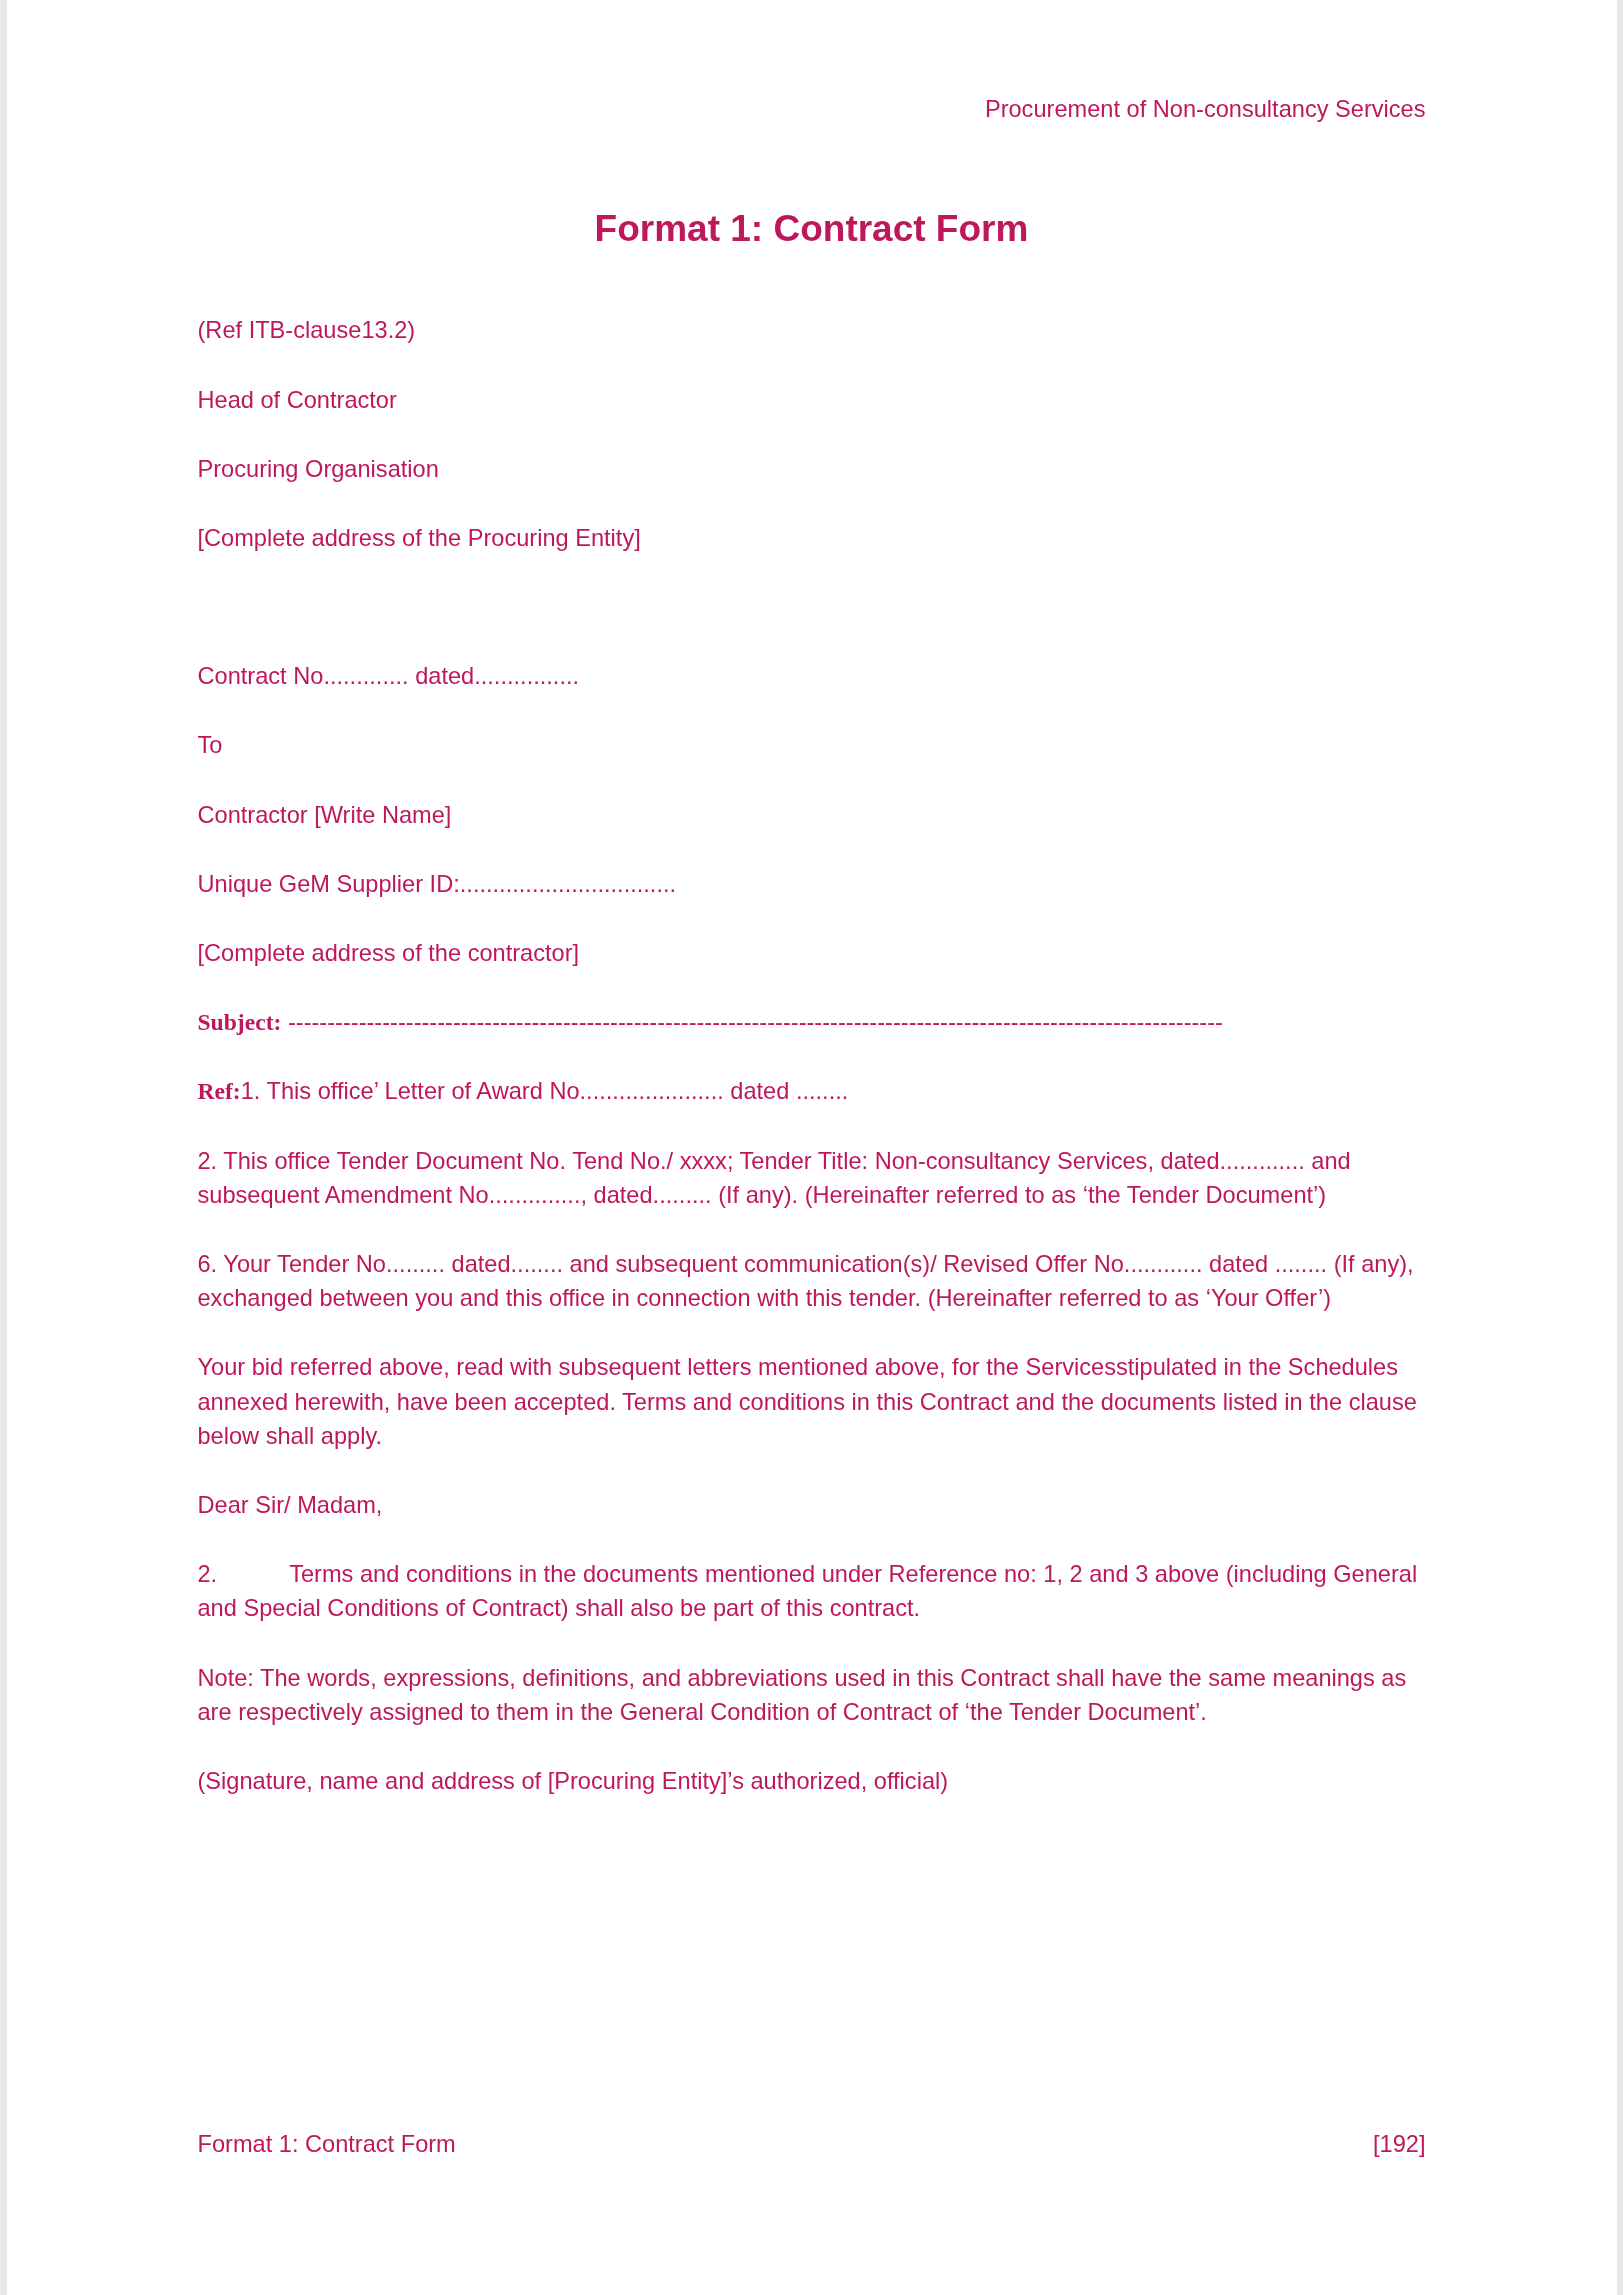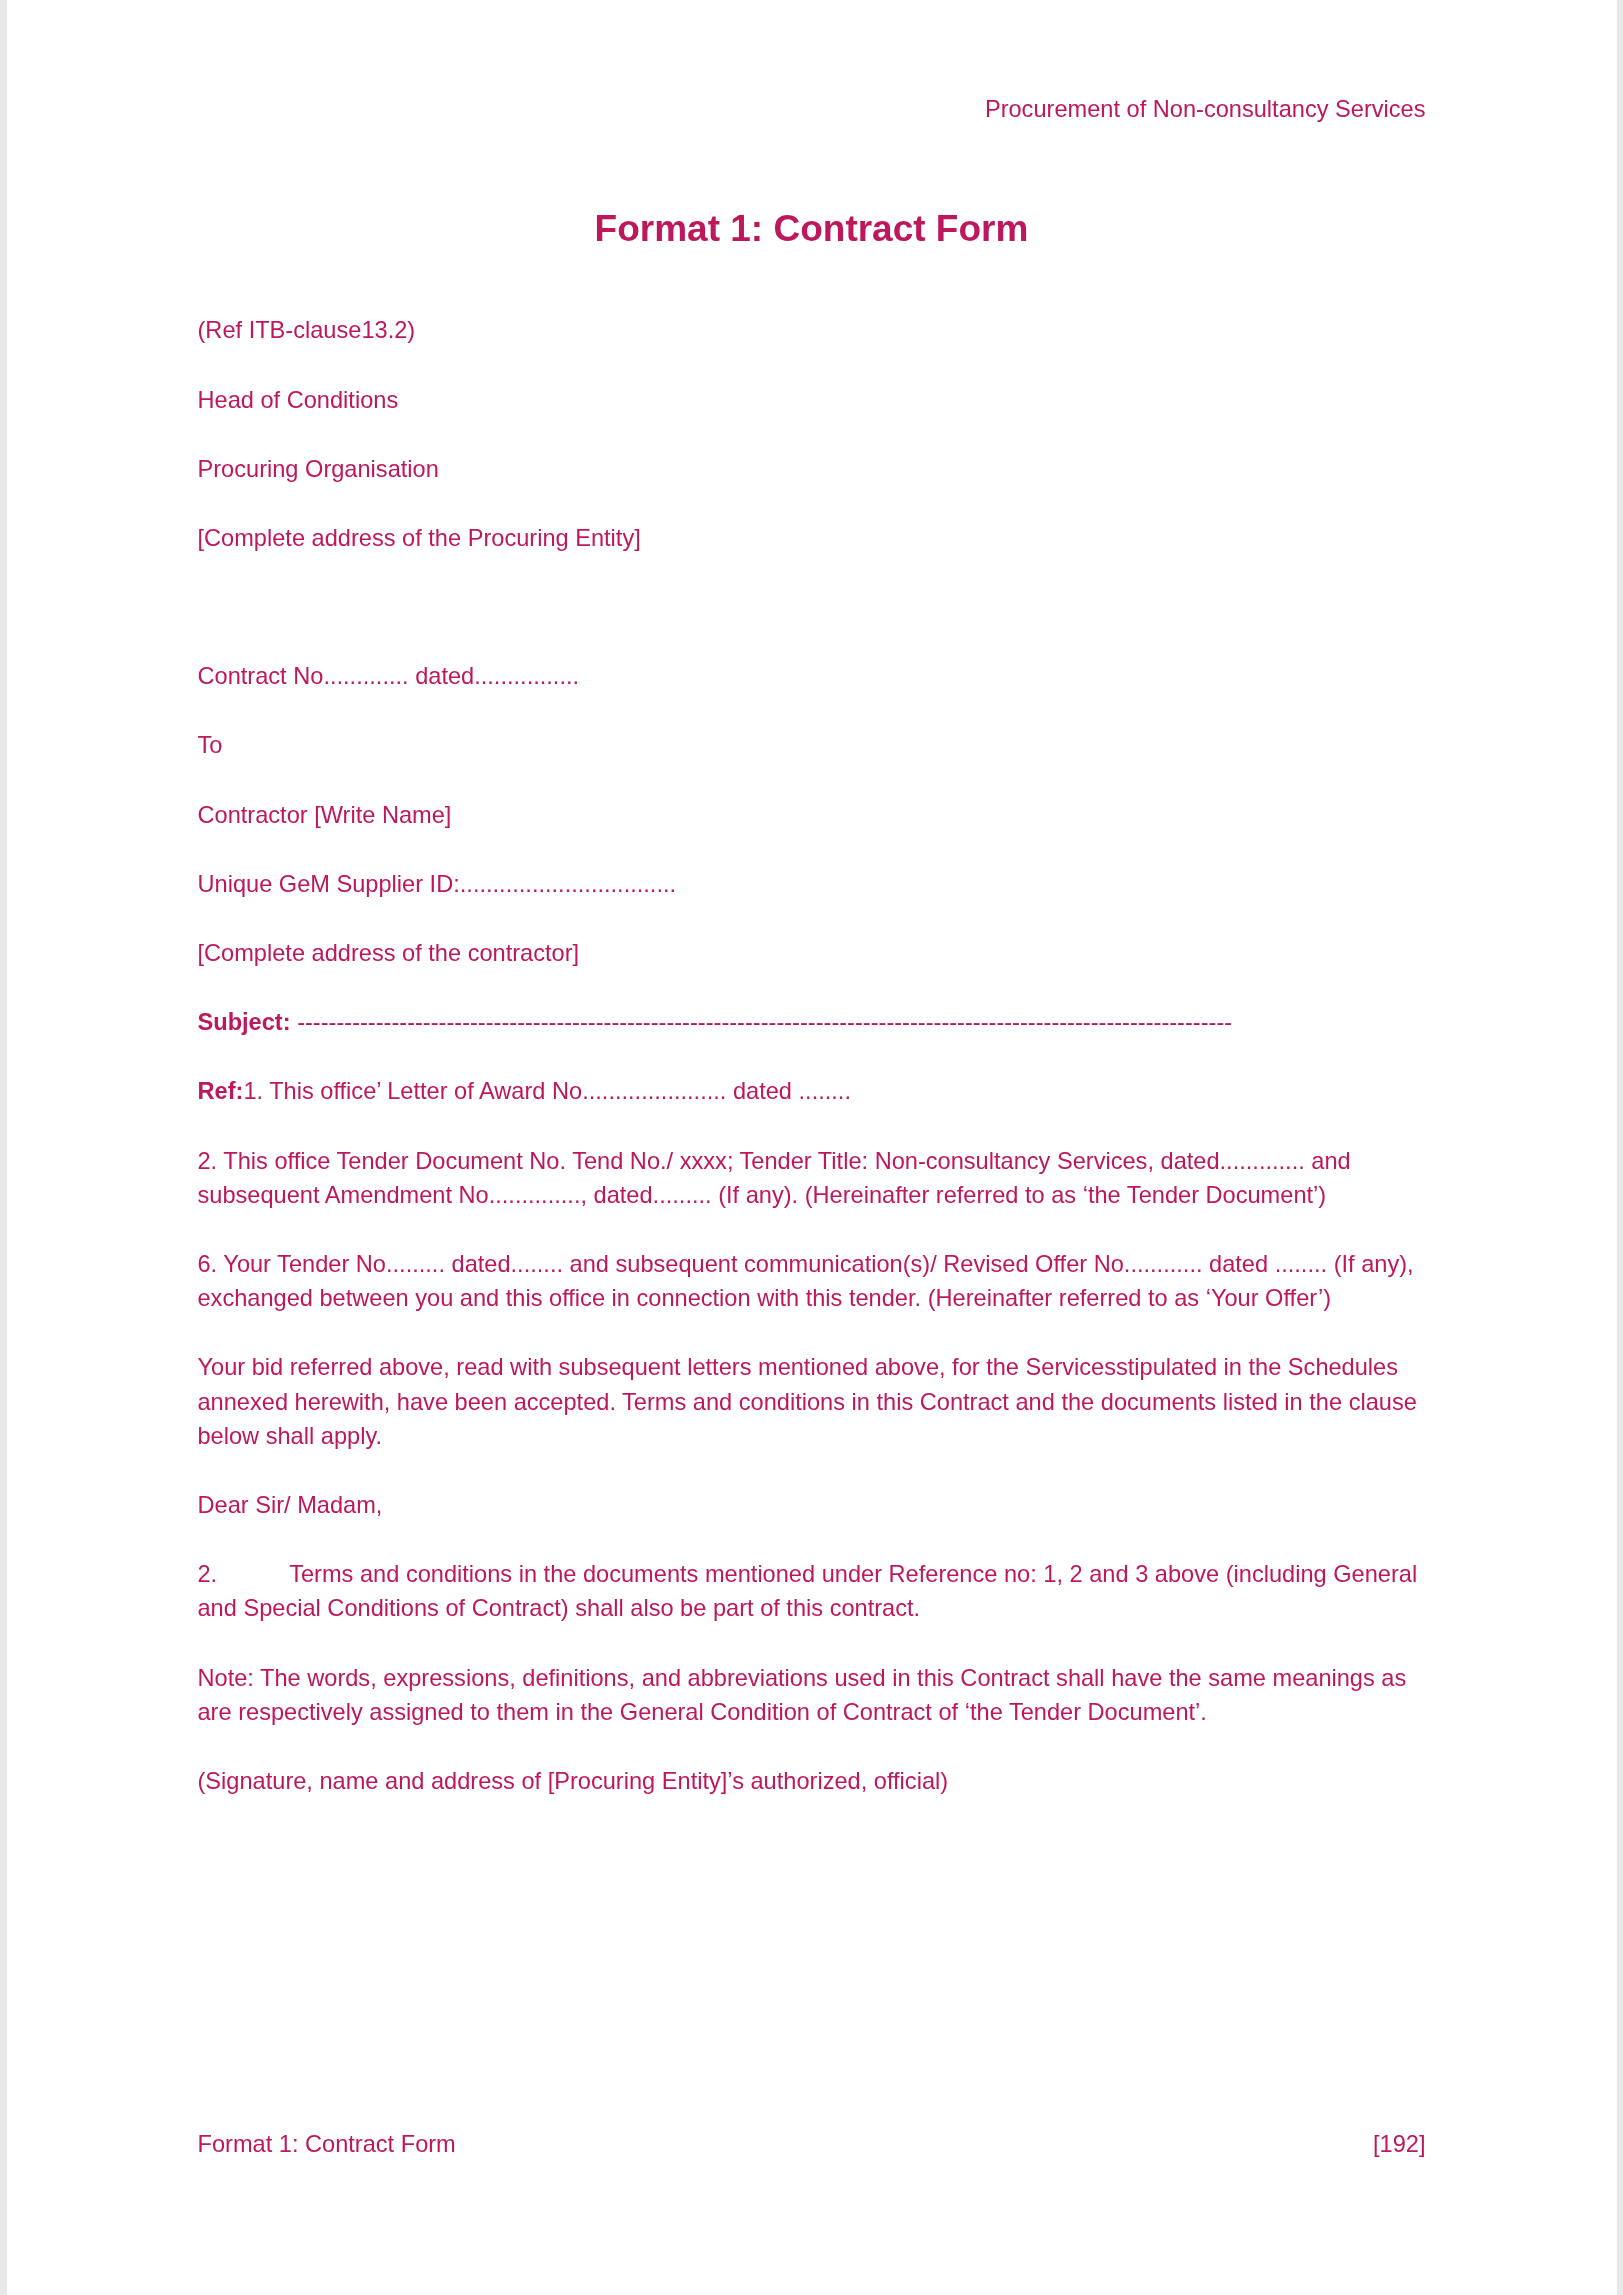--- a/index.html
+++ b/index.html
@@ -33,21 +33,21 @@
     margin: 0 0 60px 0;
     line-height: 1.3;
   }
   p.para {
     margin: 0 0 35px 0;
     line-height: 1.45;
   }
   .blank-line {
     height: 69px;
   }
-  .bold { font-weight: bold; }
+  .bold { font-weight: bold; font-family: Liberation Serif, serif; }
   .italic { }
   .tab-gap {
     display: inline-block;
     width: 72px;
   }
   .page-footer {
     position: absolute;
     left: 191px;
     right: 191px;
     bottom: 134px;
@@ -65,21 +65,21 @@
 
     <div class="page-header">
       <span>Procurement of Non-consultancy Services</span>
     </div>
 
     <h1 class="doc-title">Format 1: Contract Form</h1>
 
     <p class="para">(Ref ITB-clause13.2)</p>
 
 
-    <p class="para">Head of Conditions</p>
+    <p class="para">Head of Contractor</p>
 
     <p class="para">Procuring Organisation</p>
 
     <p class="para">[Complete address of the Procuring Entity]</p>
 
     <div class="blank-line"></div>
 
     <p class="para">Contract No............. dated................</p>
 
     <p class="para">To</p>

